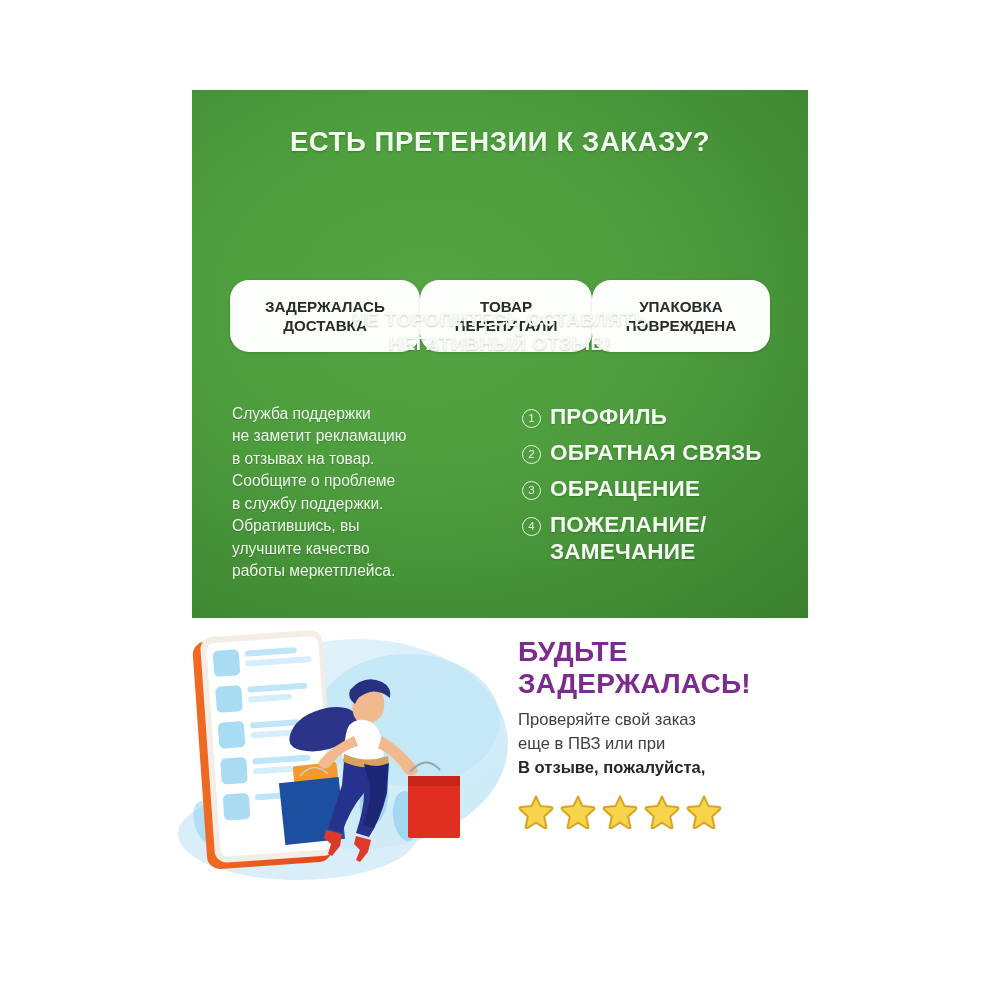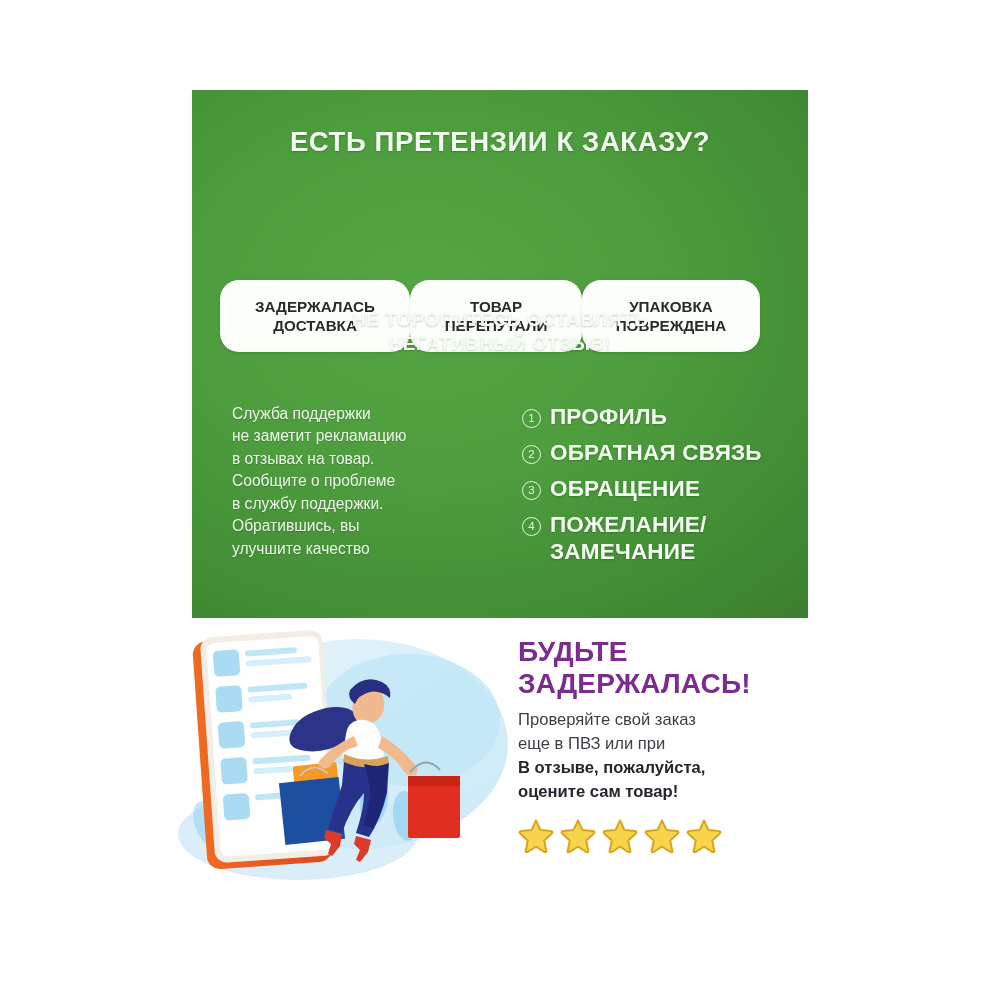--- a/index.html
+++ b/index.html
@@ -23,21 +23,21 @@
     position:absolute; left:0; top:36px; width:100%;
     text-align:center;
     color:#f2fbf0;
     font-size:27.5px; font-weight:bold;
     letter-spacing:0.6px;
     text-shadow:0 1px 2px rgba(0,0,0,.22);
   }
 
   #pill-row {
     position:absolute; left:28px; top:190px; width:560px;
-    display:flex; justify-content:flex-start; align-items:stretch;
+    display:flex; justify-content:center; align-items:stretch;
   }
   .pill {
     background:#fdfffc;
     border-radius:19px;
     color:#262d25;
     font-size:15.2px; font-weight:bold;
     line-height:1.28;
     text-align:center;
     display:flex; align-items:center; justify-content:center;
     padding:8px 6px;
@@ -156,20 +156,21 @@
     <div id="lower-cols">
 
       <div id="support-paragraph">
         <span class="l">Служба поддержки</span>
         <span class="l">не заметит рекламацию</span>
         <span class="l">в отзывах на товар.</span>
         <span class="l">Сообщите о проблеме</span>
         <span class="l">в службу поддержки.</span>
         <span class="l">Обратившись, вы</span>
         <span class="l">улучшите качество</span>
+        <span class="l">работы меркетплейса.</span>
       </div>
 
       <div id="steps-list">
 
         <div class="step-item">
           <div class="step-num">1</div>
           <div class="step-label">
             <span class="l">ПРОФИЛЬ</span>
           </div>
         </div>
@@ -288,21 +289,20 @@
 
       <div id="attention-title">
         <span class="l">БУДЬТЕ</span>
         <span class="l">ЗАДЕРЖАЛАСЬ!</span>
       </div>
 
       <div id="attention-body">
         <span class="l">Проверяйте свой заказ</span>
         <span class="l">еще в ПВЗ или при</span>
         <span class="l bold">В отзыве, пожалуйста,</span>
-        <span class="l bold">оцените сам товар!</span>
       </div>
 
       <div id="star-rating">
         <svg width="36" height="36" viewBox="0 0 36 36">
           <path d="M18 3.5 l4.4 9.4 l10.3 1.2 q3 .5 .8 2.8 l-7.3 6.6 l2.1 10.2 q.5 2.6 -2 1.3 L18 29.6 l-8.3 5.4 q-2.5 1.3 -2 -1.3 l2.1 -10.2 l-7.3 -6.6 q-2.2 -2.3 .8 -2.8 l10.3 -1.2 z" fill="#f7d44c" stroke="#d9a520" stroke-width="2" stroke-linejoin="round"></path>
         </svg>
         <svg width="36" height="36" viewBox="0 0 36 36">
           <path d="M18 3.5 l4.4 9.4 l10.3 1.2 q3 .5 .8 2.8 l-7.3 6.6 l2.1 10.2 q.5 2.6 -2 1.3 L18 29.6 l-8.3 5.4 q-2.5 1.3 -2 -1.3 l2.1 -10.2 l-7.3 -6.6 q-2.2 -2.3 .8 -2.8 l10.3 -1.2 z" fill="#f7d44c" stroke="#d9a520" stroke-width="2" stroke-linejoin="round"></path>
         </svg>
         <svg width="36" height="36" viewBox="0 0 36 36">

